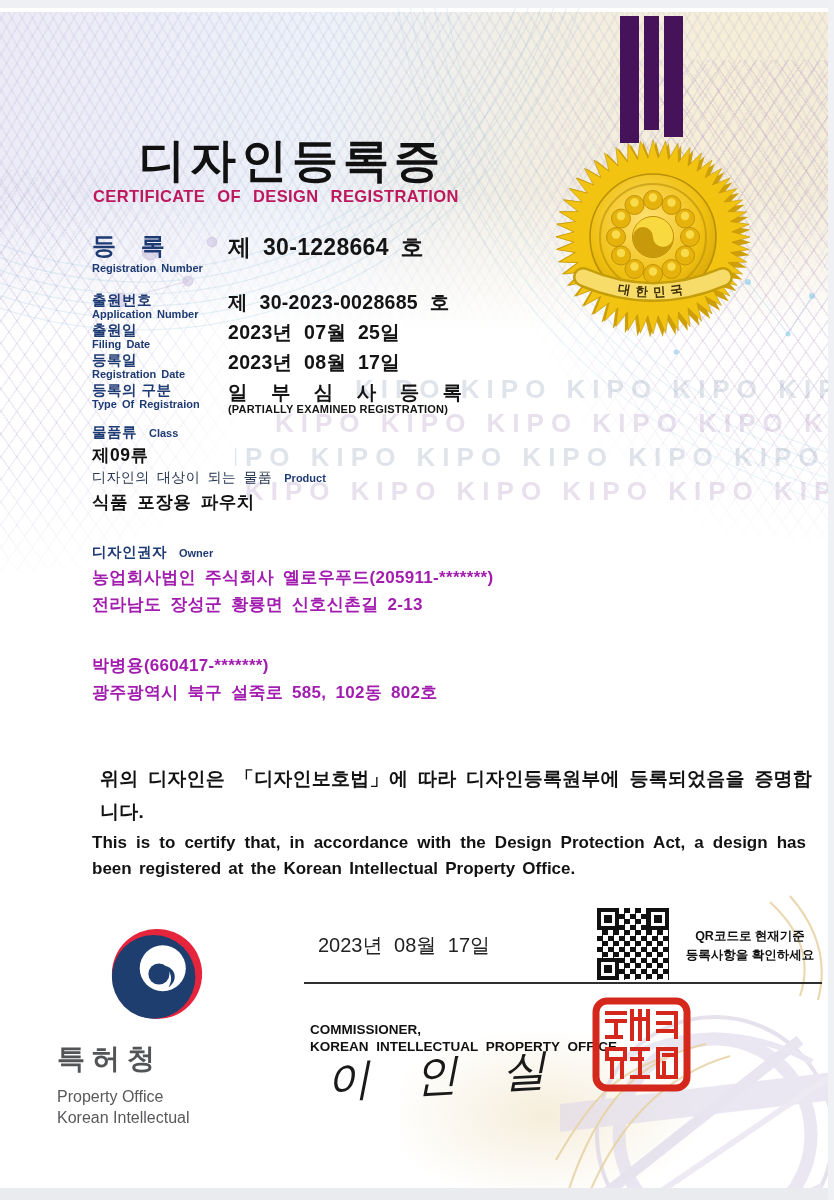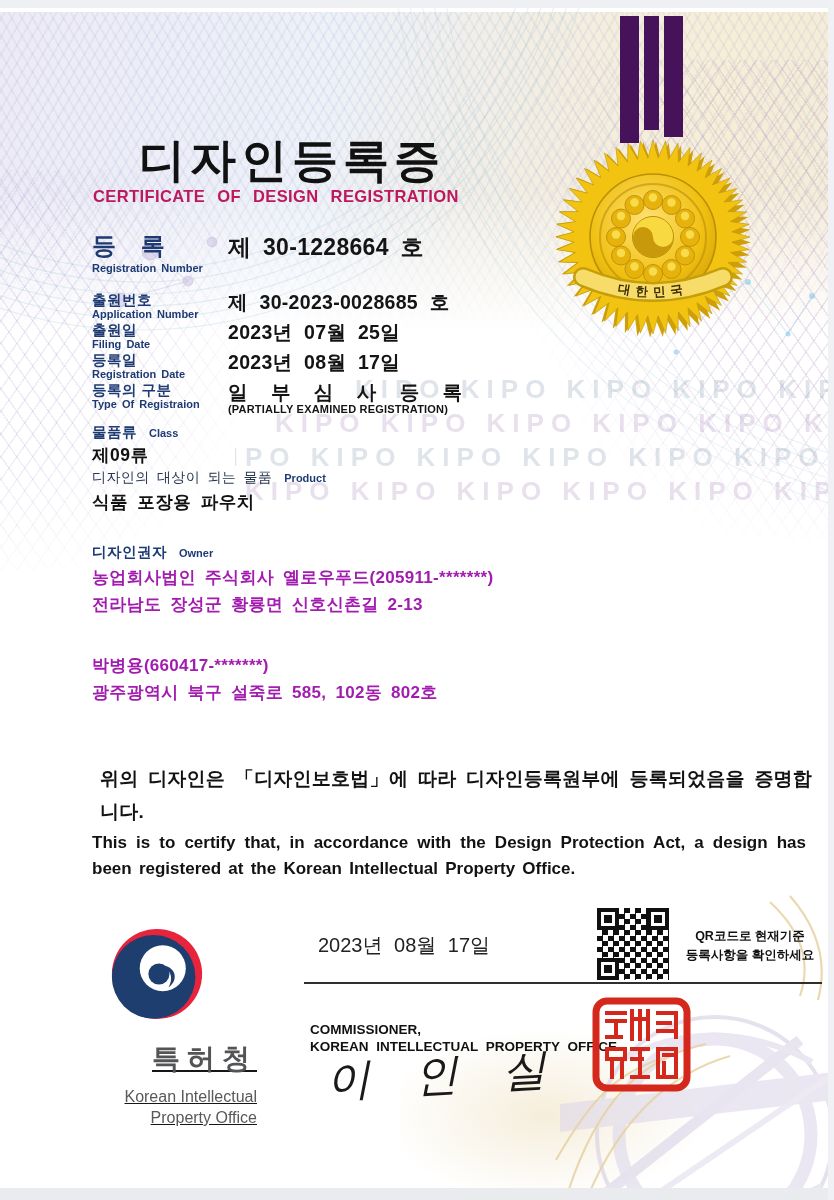--- a/index.html
+++ b/index.html
@@ -102,21 +102,21 @@
   .qr .f-tl{left:0;top:0;} .qr .f-tr{right:0;top:0;} .qr .f-bl{left:0;bottom:0;}
   .qr-note{position:absolute;left:672px;top:927px;width:156px;text-align:center;font-size:12.5px;font-weight:bold;line-height:19px;color:#111;}
   .sig-line{position:absolute;left:304px;top:982px;width:518px;height:1.5px;background:#2e2e2e;}
   .comm-ko{position:absolute;left:308px;top:988px;font-size:27px;font-weight:800;letter-spacing:2px;color:#111;}
   .comm-en1{position:absolute;left:310px;top:1022px;font-size:13.5px;font-weight:bold;color:#111;}
   .comm-en2{position:absolute;left:310px;top:1039px;font-size:13.5px;font-weight:bold;word-spacing:4px;color:#111;}
   .signature{position:absolute;left:326px;top:1046px;font-family:"DejaVu Serif","Liberation Serif",serif;font-style:italic;font-size:44px;color:#1a1a1a;word-spacing:30px;transform:rotate(-3deg);}
   .seal{position:absolute;left:592px;top:997px;width:99px;height:95px;}
 
   
-  .kipo{position:absolute;left:57px;top:926px;width:200px;text-align:right;text-decoration:underline;}
+  .kipo{position:absolute;left:57px;top:926px;width:200px;text-align:left;}
   .kipo svg{width:96px;height:96px;display:block;margin:0 auto;}
   .kipo .org-ko{margin-top:18px;font-size:28px;font-weight:bold;letter-spacing:7px;color:#535456;}
   .kipo .org-en{margin-top:8px;font-size:16px;line-height:21px;color:#58595b;}
 </style>
 </head>
 <body>
 
 <div class="stage">
 
   <div class="bg-top"></div>
@@ -351,21 +351,21 @@
   <div class="kipo">
     <svg viewBox="0 0 100 100">
       <circle cx="50" cy="50" r="47" style="fill:var(--logo-red,#e6243c)"></circle>
       <circle cx="46.5" cy="53" r="43.5" style="fill:var(--logo-navy,#1d3e6e)"></circle>
       <circle cx="56" cy="44" r="24" fill="#ffffff"></circle>
       <circle cx="52" cy="50" r="11" style="fill:var(--logo-navy,#1d3e6e)"></circle>
       <path d="M60,42 C71,46 71,58 62,64 C67,55 65,47 57,43 Z" style="fill:var(--logo-navy,#1d3e6e)"></path>
     </svg>
     <div class="org-ko">특허청</div>
     <div class="org-en">
+      <div>Property Office</div>
       <div>Korean Intellectual</div>
-      <div>Property Office</div>
     </div>
   </div>
 
   <div class="edge-top"></div>
   <div class="edge-bottom"></div>
   <div class="edge-right"></div>
 </div>
 
 </body></html>

